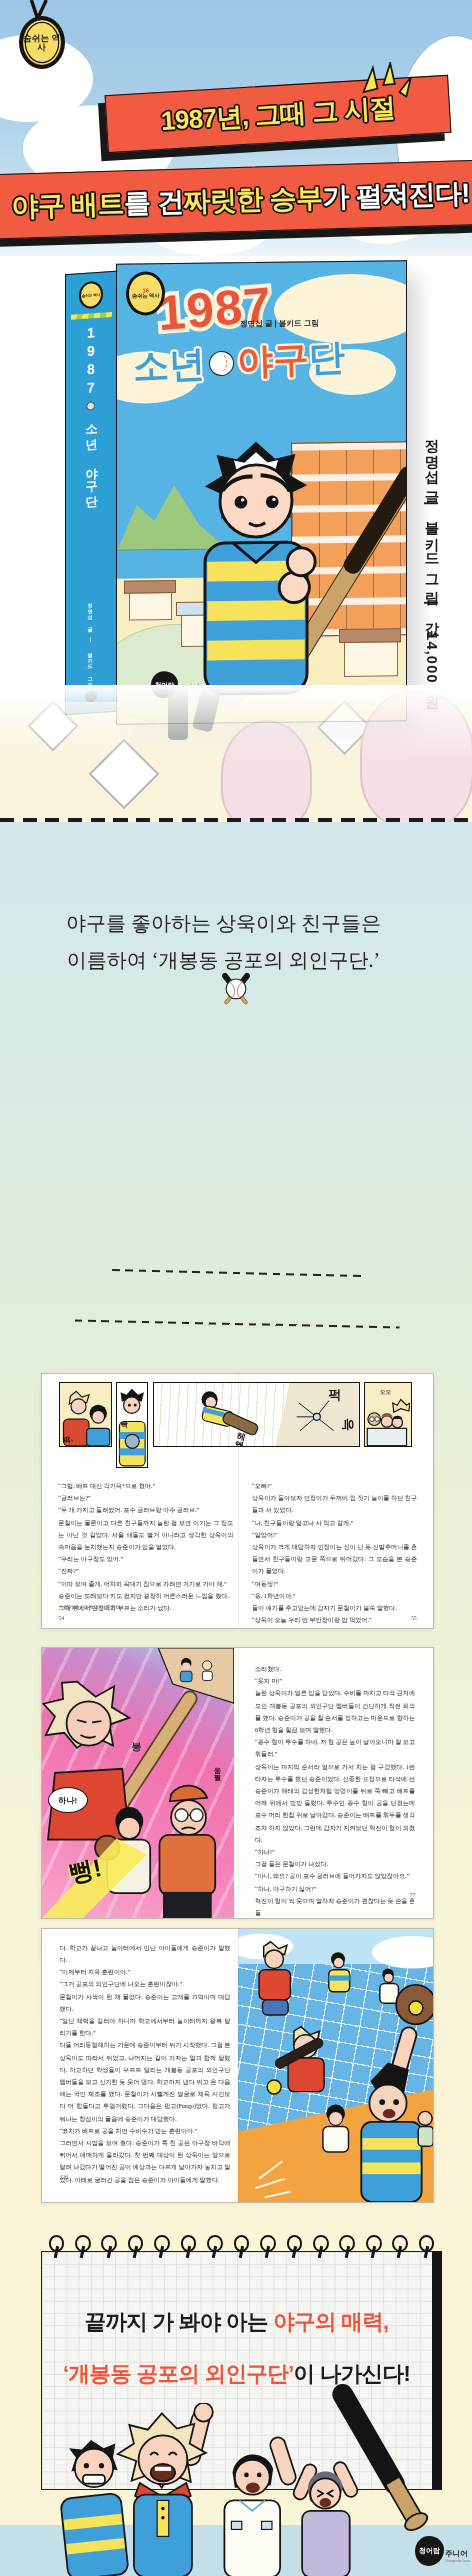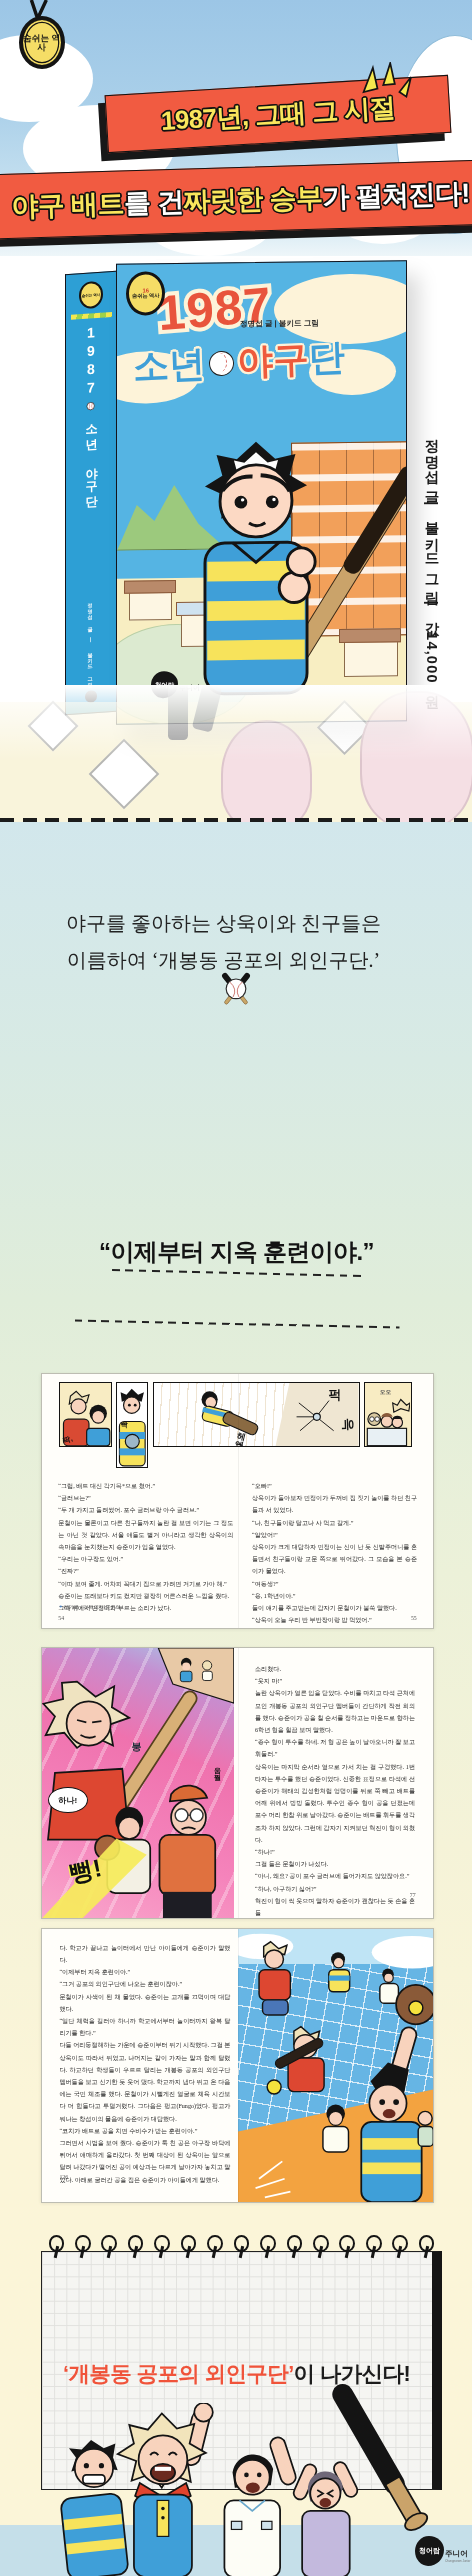--- a/index.html
+++ b/index.html
@@ -324,21 +324,20 @@
         </g>
       <g transform="rotate(-38 38 38)">
           <rect x="33" y="2" width="10" height="34" rx="5" fill="#141414"></rect>
         <rect x="35" y="34" width="6" height="34" rx="3" fill="#c9a668" stroke="#7a5a30" stroke-width="1"></rect>
         </g>
       <circle cx="38" cy="36" r="17" fill="#fff" stroke="#2a2a2a" stroke-width="2"></circle>
       <path d="M27 24 q14 12 6 26 M49 24 q-14 12 -6 26" stroke="#c9736b" stroke-width="1.6" fill="none"></path>
     </svg>
 
 
-    <div class="quote q1">“이제부터 지옥 훈련이야.”</div>
     <div class="dash-u u1"></div>
     <div class="dash-u u2"></div>
 
     <div class="card c1">
       <div class="strip">
         <div class="panel pA">
           <svg width="51" height="63" viewBox="0 0 88 108">
             <polygon points="28,14 38,24 50,20 46,34 30,30 16,36 18,22" fill="#f0e2b9" stroke="#141414" stroke-width="2"></polygon>
             <circle cx="32" cy="40" r="13" fill="#f8d3bd" stroke="#141414" stroke-width="2"></circle>
             <rect x="6" y="62" width="44" height="46" rx="8" fill="#d94a33" stroke="#141414" stroke-width="2"></rect>
@@ -538,20 +537,23 @@
         <span class="ring"></span>
         <span class="ring"></span>
         <span class="ring"></span>
         <span class="ring"></span>
         <span class="ring"></span>
         <span class="ring"></span>
         <span class="ring"></span>
     </div>
     <div class="paper"></div>
 
+    <div class="headline h1">
+      <span class="dark">끝까지 가 봐야 아는 </span><span class="red">야구의 매력,</span>
+    </div>
     <div class="headline h2">
       <span class="red">‘개봉동 공포의 외인구단’</span><span class="dark">이 나가신다!</span>
     </div>
 
     <svg class="batfoot" viewBox="0 0 185 330">
       <g transform="rotate(-30 92 165)">
         <rect x="74" y="0" width="36" height="215" rx="18" fill="#141414"></rect>
         <rect x="78" y="190" width="28" height="75" fill="#caa36a" stroke="#141414" stroke-width="3"></rect>
         <ellipse cx="92" cy="272" rx="21" ry="12" fill="#caa36a" stroke="#141414" stroke-width="3"></ellipse>
       </g>

